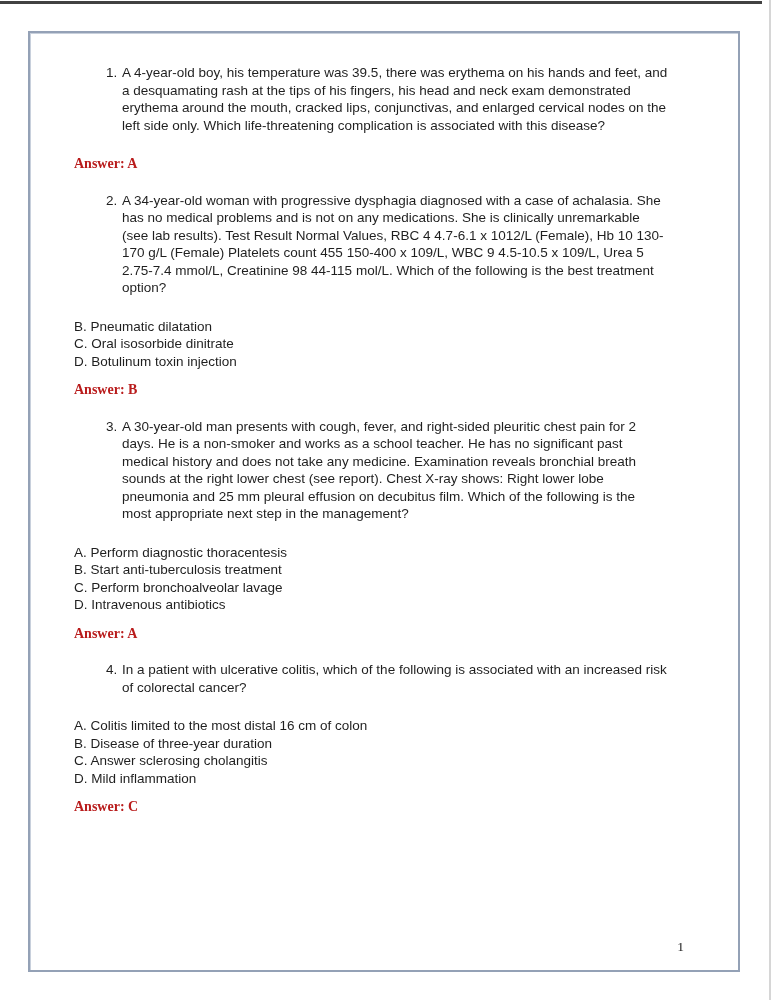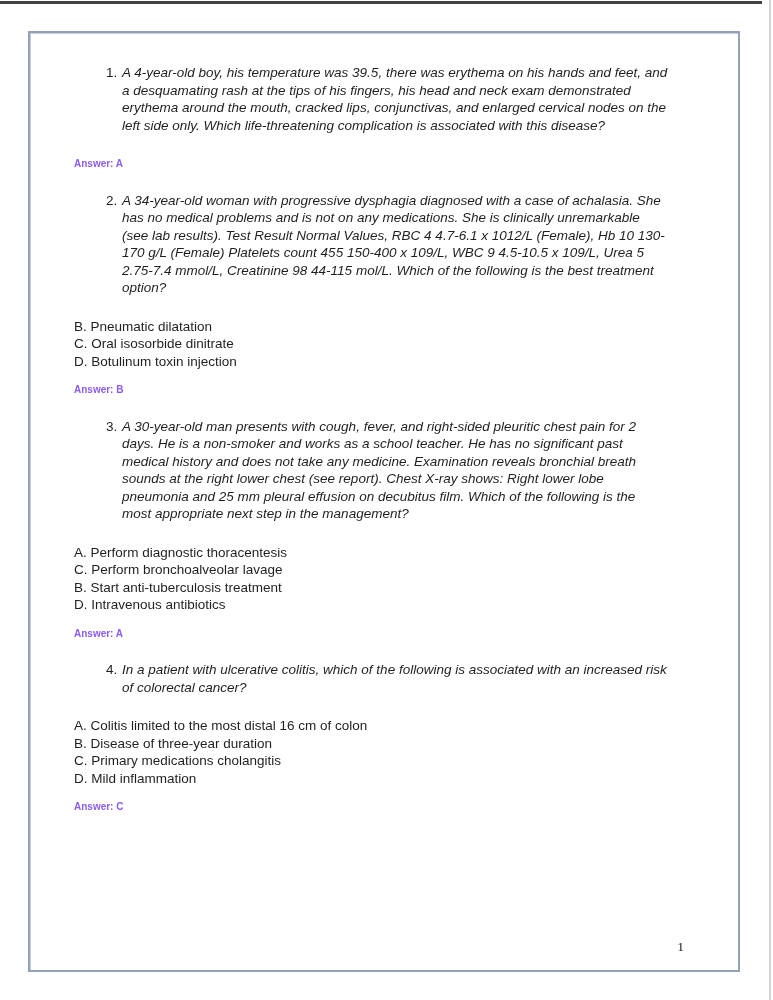--- a/index.html
+++ b/index.html
@@ -38,30 +38,30 @@
     position: relative; z-index: 1;
     padding: 31px 70px 0 44px;
     font-size: 13.5px; line-height: 17.5px;
   }
   .qpara {
     display: flex;
     margin-left: 32px;
     margin-bottom: 21px;
   }
   .qnum { flex: 0 0 16px; }
-  .qtext { flex: 1 1 auto; font-style: italic; }
+  .qtext { flex: 1 1 auto; }
   .options { margin-bottom: 11px; }
   .option { line-height: 17.5px; }
   .answer {
-    font-family: Liberation Sans, sans-serif;
+    font-family: Liberation Serif, serif;
     font-weight: bold;
-    font-size: 10px;
+    font-size: 14px;
     line-height: 17.5px;
     margin-bottom: 19px;
-    color: #8b5cf6;
+    color: #b91c1c;
   }
   .page-number {
     position: absolute; right: 54px; bottom: 15px;
     z-index: 1;
     font-family: "Liberation Serif", serif;
     font-size: 13.5px;
     color: #222222;
   }
 </style>
 </head>
@@ -100,36 +100,36 @@
       <div class="answer">Answer: B</div>
     </div>
 
     <div>
       <div class="qpara">
         <span class="qnum">3.</span>
         <span class="qtext">A 30-year-old man presents with cough, fever, and right-sided pleuritic chest pain for 2 days. He is a non-smoker and works as a school teacher. He has no significant past medical history and does not take any medicine. Examination reveals bronchial breath sounds at the right lower chest (see report). Chest X-ray shows: Right lower lobe pneumonia and 25 mm pleural effusion on decubitus film. Which of the following is the most appropriate next step in the management?</span>
       </div>
       <div class="options">
         <div class="option">A. Perform diagnostic thoracentesis</div>
+        <div class="option">B. Start anti-tuberculosis treatment</div>
         <div class="option">C. Perform bronchoalveolar lavage</div>
-        <div class="option">B. Start anti-tuberculosis treatment</div>
         <div class="option">D. Intravenous antibiotics</div>
       </div>
       <div class="answer">Answer: A</div>
     </div>
 
     <div>
       <div class="qpara">
         <span class="qnum">4.</span>
         <span class="qtext">In a patient with ulcerative colitis, which of the following is associated with an increased risk of colorectal cancer?</span>
       </div>
       <div class="options">
         <div class="option">A. Colitis limited to the most distal 16 cm of colon</div>
         <div class="option">B. Disease of three-year duration</div>
-        <div class="option">C. Primary medications cholangitis</div>
+        <div class="option">C. Answer sclerosing cholangitis</div>
         <div class="option">D. Mild inflammation</div>
       </div>
       <div class="answer">Answer: C</div>
     </div>
 
   </div>
   <div class="page-number">1</div>
 </div>
 
 </body></html>

